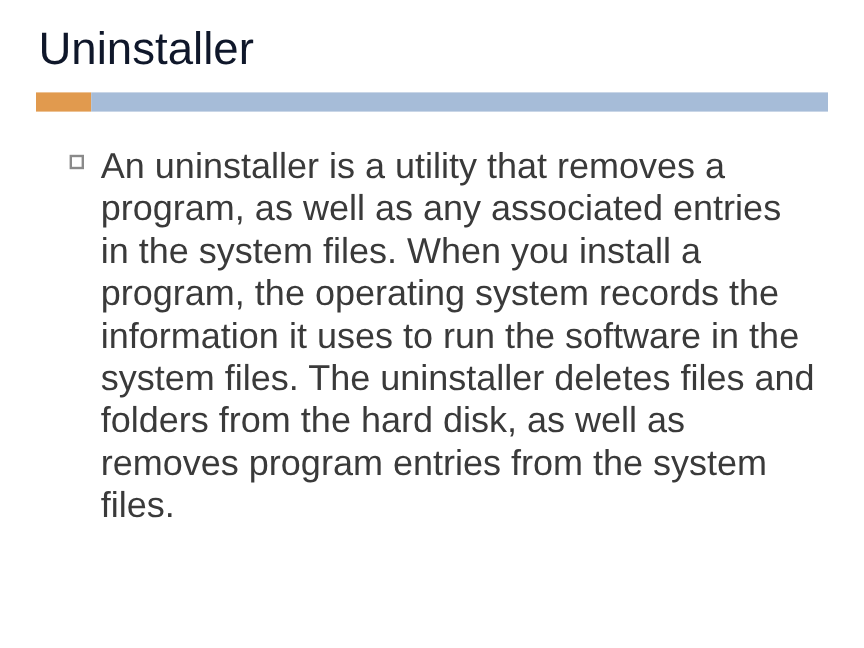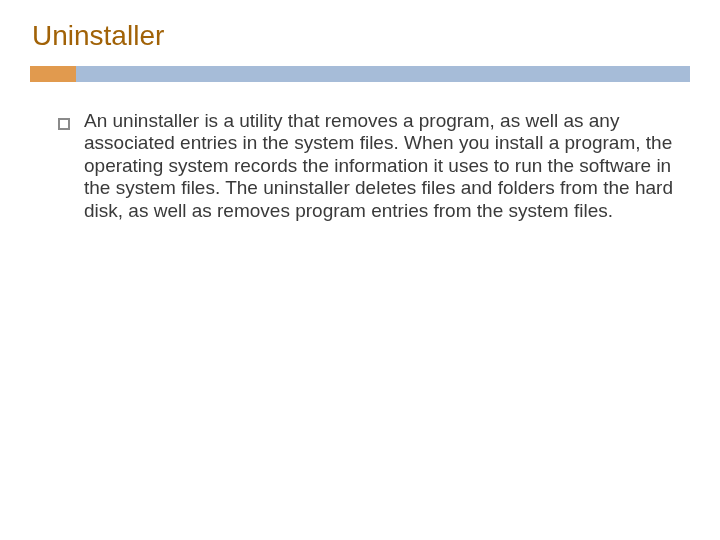--- a/index.html
+++ b/index.html
@@ -9,22 +9,22 @@
     font-family: Arial, Helvetica, sans-serif;
     color: #3f3f3f;
   }
   .slide {
     width: 720px;
     height: 540px;
     position: relative;
     padding: 20px 30px 30px 30px;
   }
   .title {
-    font-size: 28px;
-    color: #a16207;
+    font-size: 38px;
+    color: #0f172a;
     font-weight: 400;
     margin-bottom: 14px;
     margin-left: 2px;
   }
   .divider {
     height: 16px;
     width: 100%;
     display: flex;
     margin-bottom: 28px;
   }
@@ -49,21 +49,21 @@
   }
   .bullet {
     flex: 0 0 auto;
     width: 12px;
     height: 12px;
     border: 2px solid #8a8a8a;
     margin-top: 8px;
     background: transparent;
   }
   .body-text {
-    font-size: 19px;
+    font-size: 30px;
     line-height: 1.18;
     color: #3a3a3a;
     font-weight: 400;
   }
 </style>
 </head>
 <body>
 
 <div class="slide">
   <h1 class="title">Uninstaller</h1>

